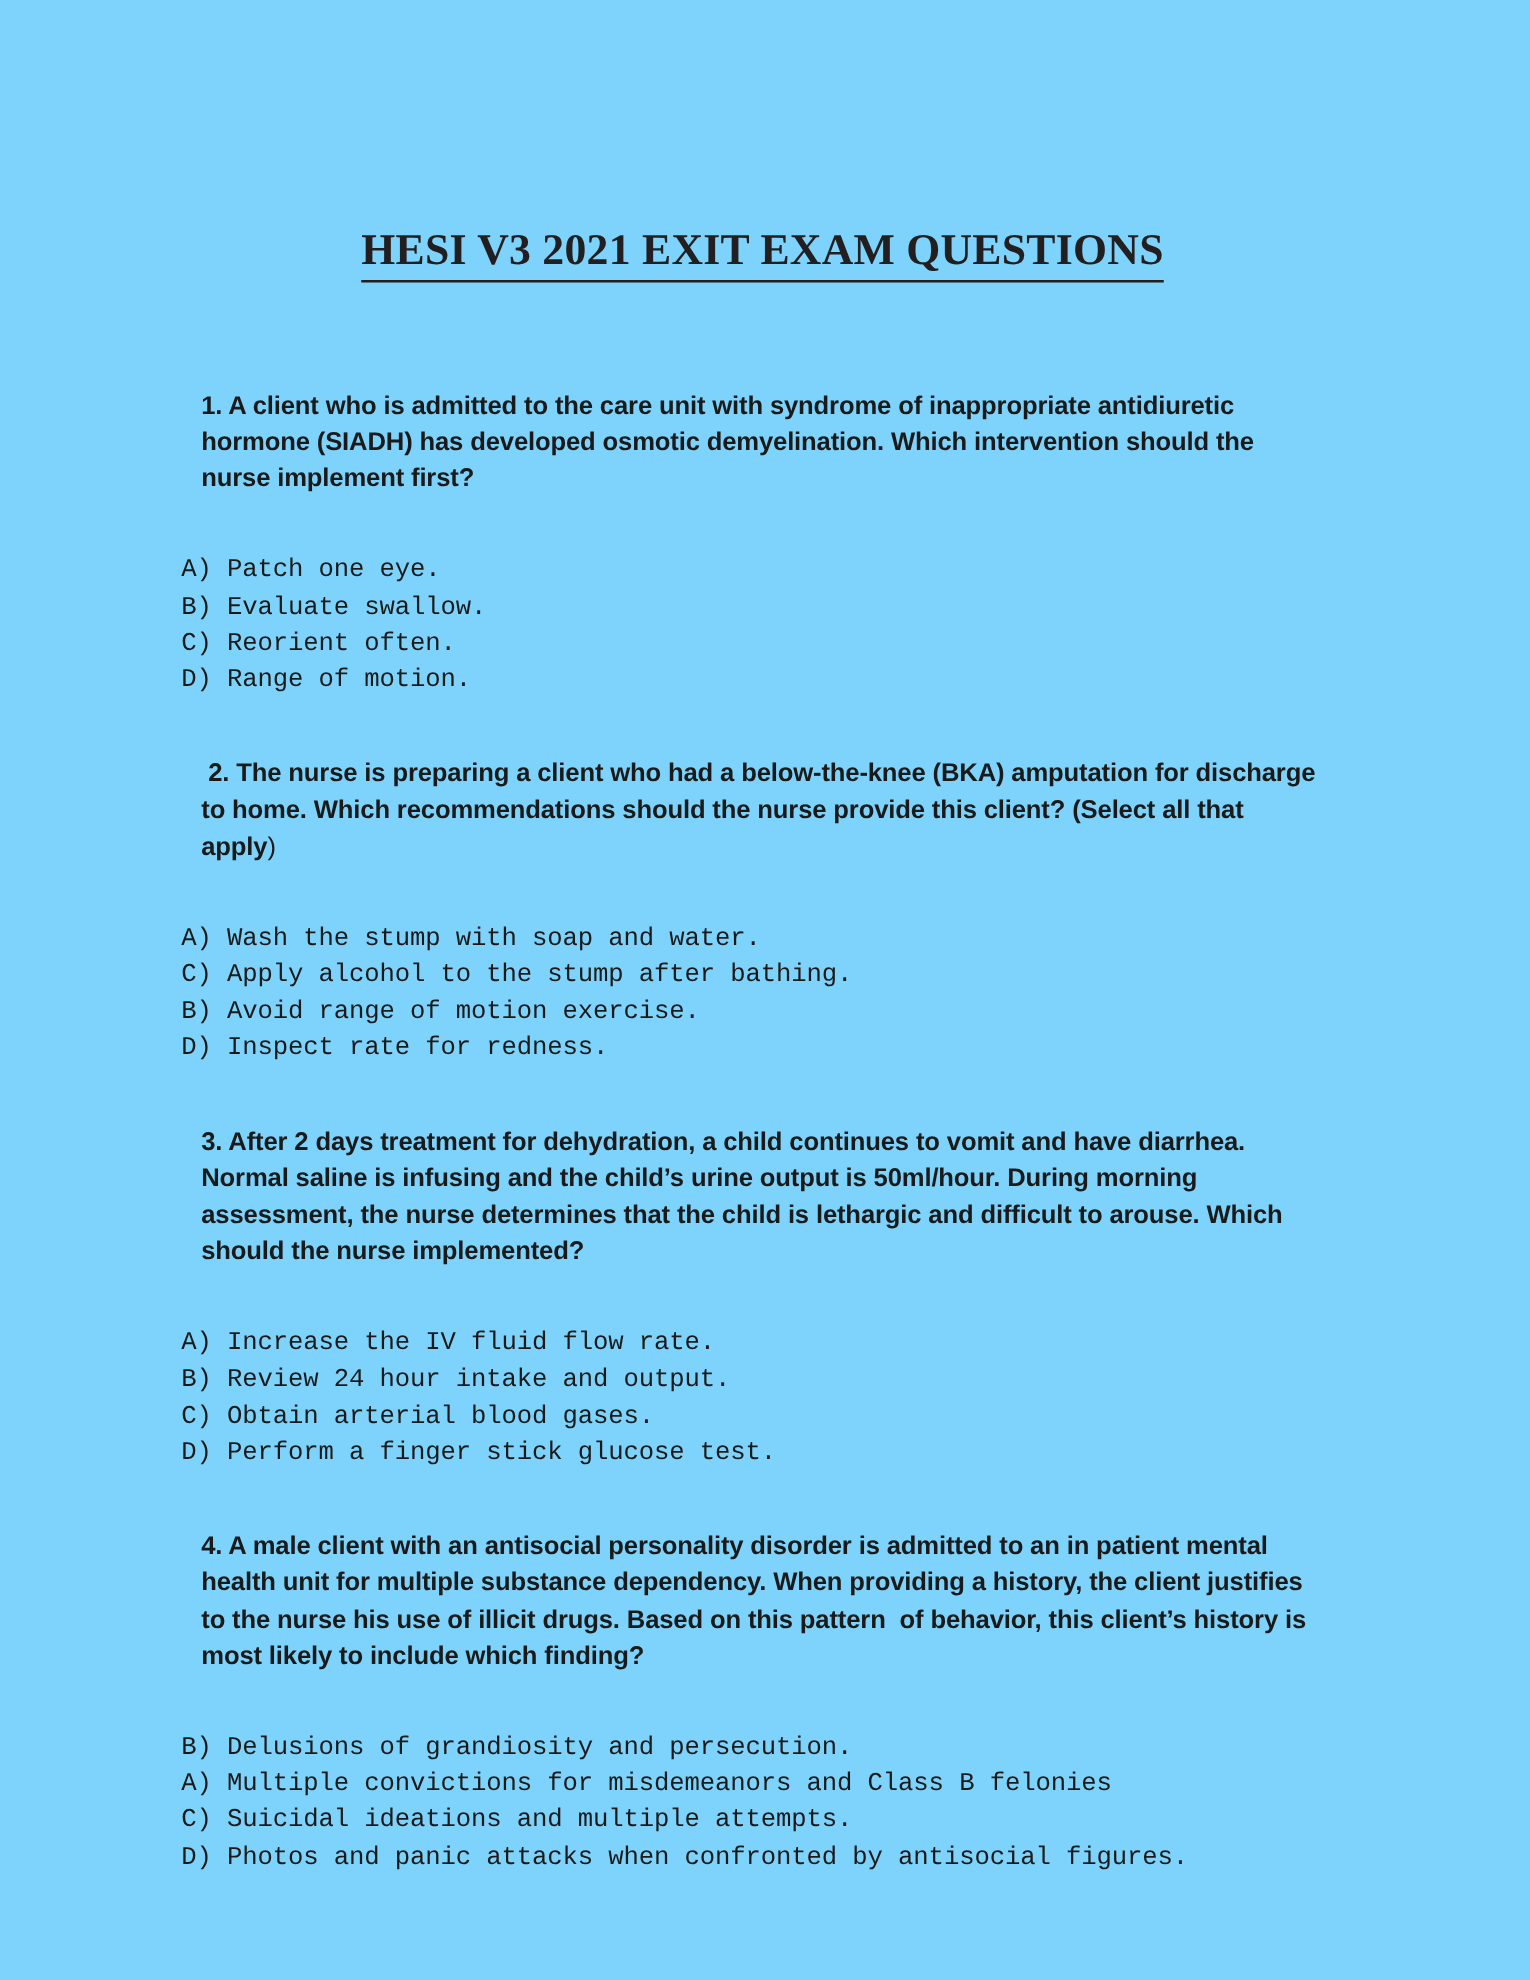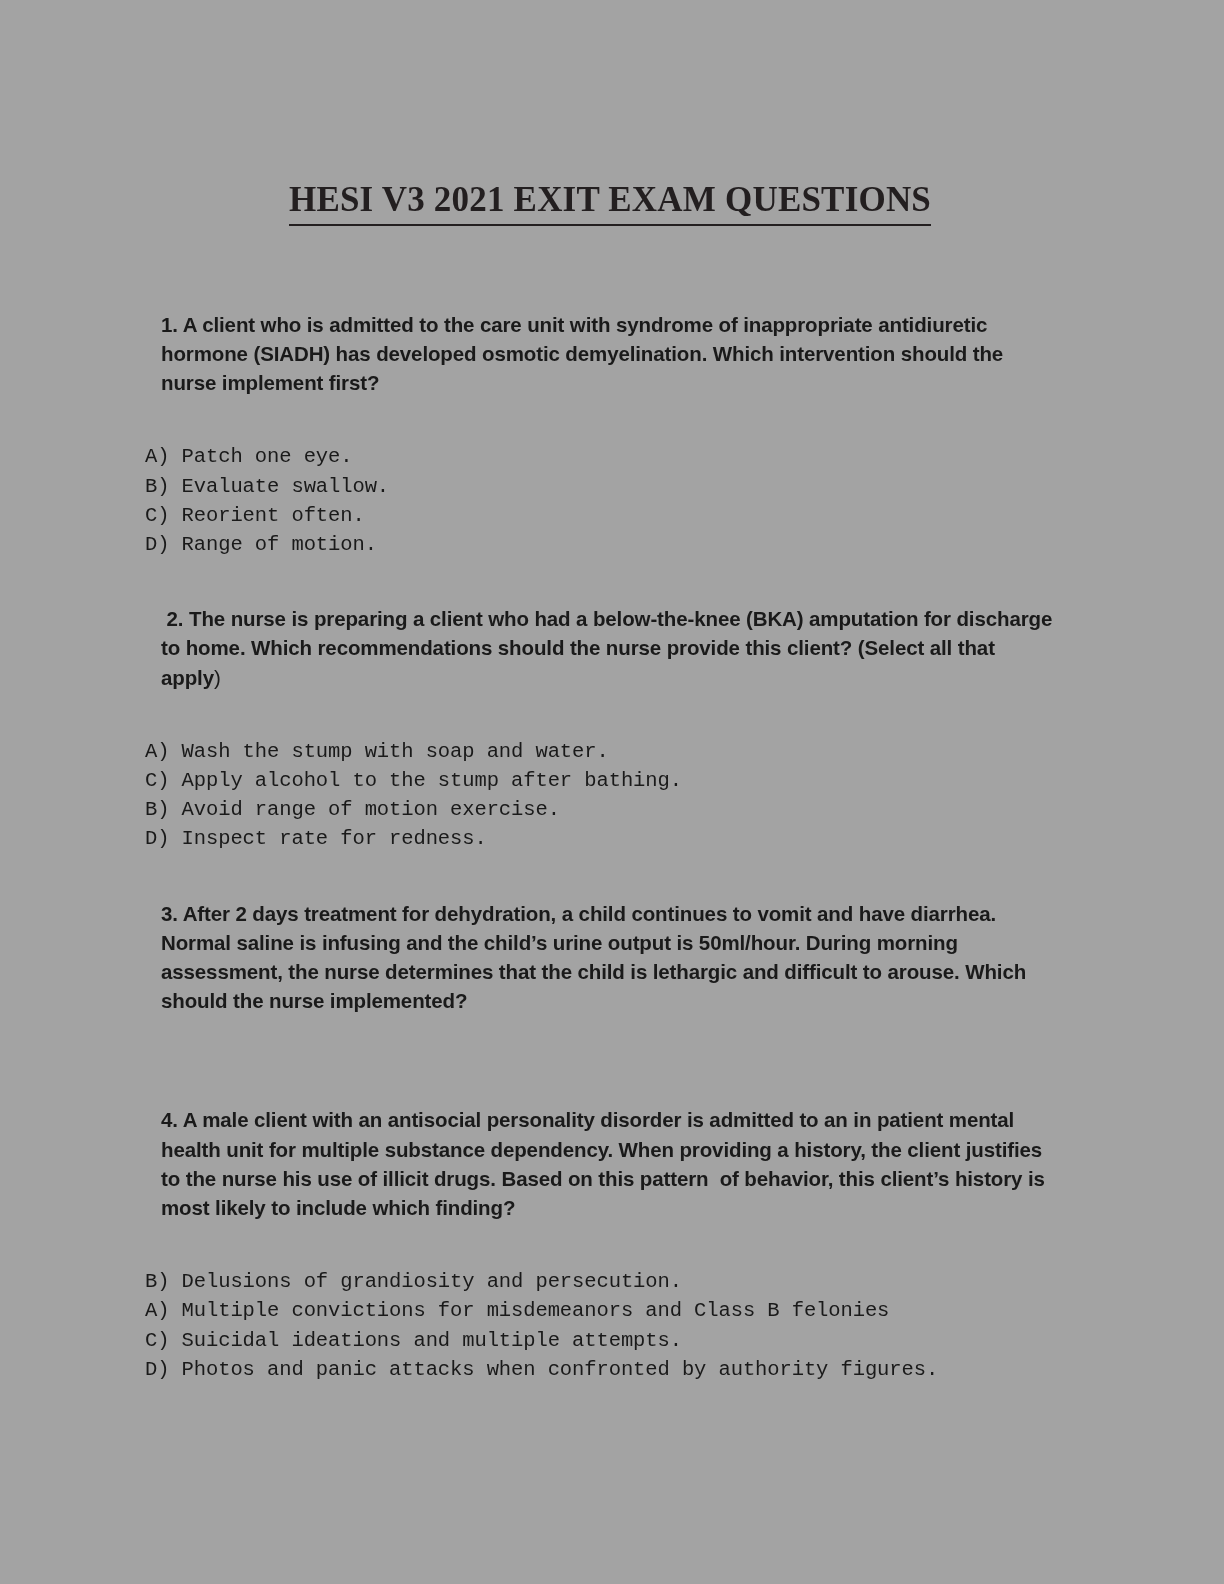--- a/index.html
+++ b/index.html
@@ -5,21 +5,21 @@
 <style>
   html, body {
     margin: 0;
     padding: 0;
     background: #ffffff;
   }
   .page {
     position: relative;
     width: 1224px;
     height: 1584px;
-    background: #a3a3a3;
+    background: #7dd3fc;
     margin: 0 auto;
     overflow: hidden;
     box-sizing: border-box;
   }
   .content {
     position: absolute;
     left: 145px;
     top: 0;
     width: 930px;
   }
@@ -105,29 +105,35 @@
         <p class="opt-line">B) Avoid range of motion exercise.</p>
         <p class="opt-line">D) Inspect rate for redness.</p>
       </div>
     </div>
 
     <div class="gap-opts-to-q"></div>
 
     <div class="q-block">
       <p class="q-stem"><span>3. After 2 days treatment for dehydration, a child continues to vomit and have diarrhea. Normal saline is infusing and the child’s urine output is 50ml/hour. During morning assessment, the nurse determines that the child is lethargic and difficult to arouse. Which should the nurse implemented?</span><span class="tail-normal"></span></p>
       <div class="gap-stem-to-opts"></div>
+      <div class="opt-list">
+        <p class="opt-line">A) Increase the IV fluid flow rate.</p>
+        <p class="opt-line">B) Review 24 hour intake and output.</p>
+        <p class="opt-line">C) Obtain arterial blood gases.</p>
+        <p class="opt-line">D) Perform a finger stick glucose test.</p>
+      </div>
     </div>
 
     <div class="gap-opts-to-q"></div>
 
     <div class="q-block">
       <p class="q-stem"><span>4. A male client with an antisocial personality disorder is admitted to an in patient mental health unit for multiple substance dependency. When providing a history, the client justifies to the nurse his use of illicit drugs. Based on this pattern  of behavior, this client’s history is most likely to include which finding?</span><span class="tail-normal"></span></p>
       <div class="gap-stem-to-opts"></div>
       <div class="opt-list">
         <p class="opt-line">B) Delusions of grandiosity and persecution.</p>
         <p class="opt-line">A) Multiple convictions for misdemeanors and Class B felonies</p>
         <p class="opt-line">C) Suicidal ideations and multiple attempts.</p>
-        <p class="opt-line">D) Photos and panic attacks when confronted by authority figures.</p>
+        <p class="opt-line">D) Photos and panic attacks when confronted by antisocial figures.</p>
       </div>
     </div>
 
   </div>
 </div>
 
 </body></html>

